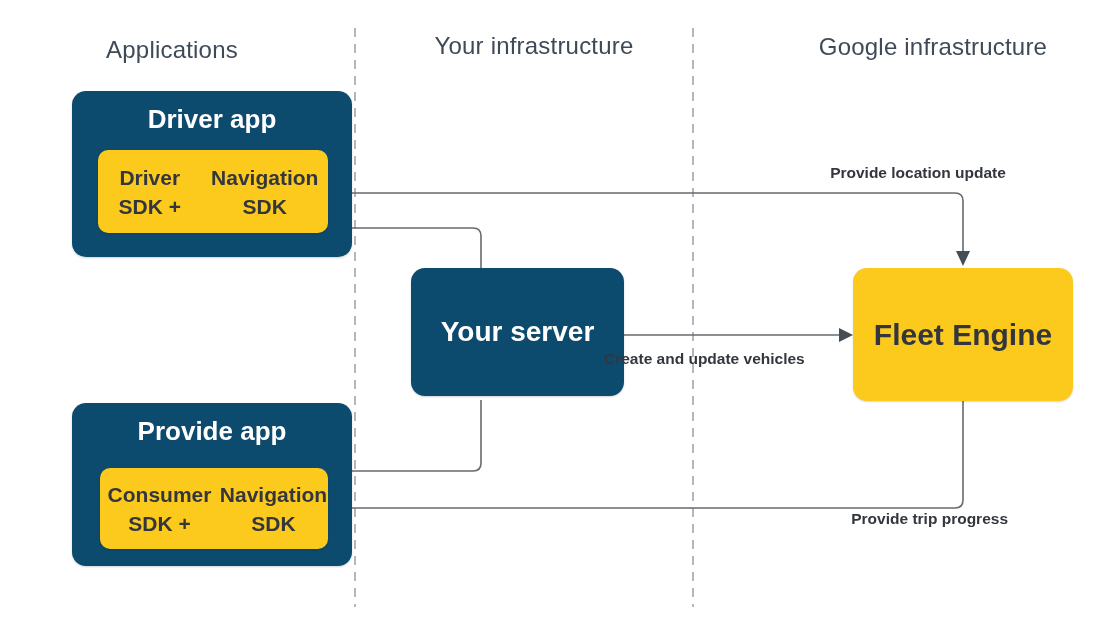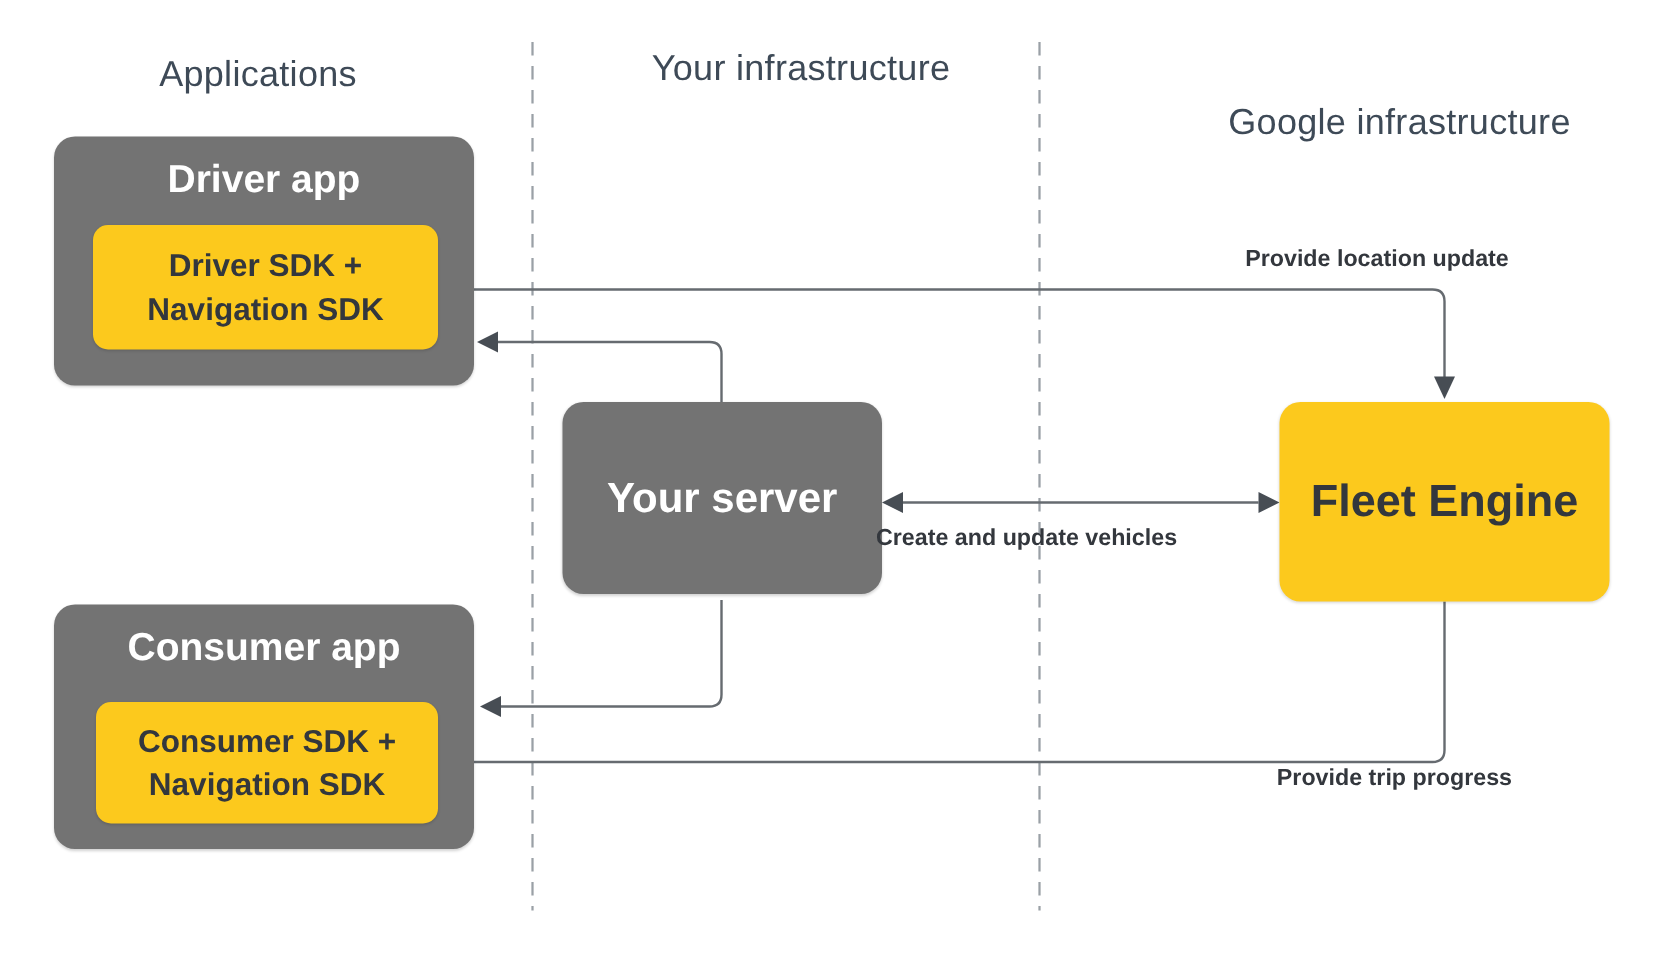--- a/index.html
+++ b/index.html
@@ -5,48 +5,48 @@
   * { margin:0; padding:0; box-sizing:border-box; }
   html,body { background:#ffffff; }
   body { font-family:"Liberation Sans","DejaVu Sans",sans-serif; }
   .canvas { position:relative; width:1103px; height:635px; background:#ffffff; overflow:hidden; }
   .connectors { position:absolute; left:0; top:0; width:1103px; height:635px; }
 
   .col-header { position:absolute; text-align:center; font-size:24px; font-weight:400;
                 color:#3e4a57; letter-spacing:.2px; }
   .hdr-apps   { left:52px;  top:36px; width:240px; }
   .hdr-yours  { left:414px; top:32px; width:240px; }
-  .hdr-google { left:793px; top:33px; width:280px;margin-top:35px; }
+  .hdr-google { left:793px; top:33px; width:280px; }
 
-  .node-blue { position:absolute; background:#737373; border-radius:14px;
-               box-shadow:0 1px 2px rgba(0,0,0,.18); }
+  .node-blue { position:absolute; background:#0c4a6e; border-radius:14px;
+               box-shadow:0 1px 2px rgba(0,0,0,.18);margin-left:36px; }
   .node-title { display:block; text-align:center; color:#ffffff; font-weight:700;
                 font-size:26px; margin-top:13px; }
   .sdk-box { position:absolute; background:#fcc91d; border-radius:10px;
-             display:flex; flex-direction:column; align-items:center; justify-content:center;
+             display:flex; flex-direction:row; align-items:center; justify-content:center;
              color:#33373d; font-weight:700; font-size:21px; line-height:29px; text-align:center;
              box-shadow:0 1px 2px rgba(0,0,0,.15); }
 
   .driver-app   { left:36px; top:91px;  width:280px; height:166px; }
   .driver-sdk   { left:26px; top:59px;  width:230px; height:83px; }
   .consumer-app { left:36px; top:403px; width:280px; height:163px; }
   .consumer-sdk { left:28px; top:65px;  width:228px; height:81px; }
 
   .your-server  { left:375px; top:268px; width:213px; height:128px;
                   display:flex; align-items:center; justify-content:center; }
   .your-server .big { color:#ffffff; font-weight:700; font-size:28px; }
 
   .fleet-engine { position:absolute; left:853px; top:268px; width:220px; height:133px;
                   background:#fcc91d; border-radius:14px; display:flex; align-items:center;
                   justify-content:center; box-shadow:0 1px 2px rgba(0,0,0,.15); }
   .fleet-engine .big { color:#33373d; font-weight:700; font-size:30px; }
 
   .edge-label { position:absolute; font-weight:700; font-size:15.5px; color:#33373d; }
   .lbl-location { left:810px; top:164px; width:216px; text-align:center; }
-  .lbl-vehicles { left:584px; top:347px; text-align:left; line-height:23px; }
+  .lbl-vehicles { left:604px; top:347px; text-align:left; line-height:23px; }
   .lbl-progress { left:818px; top:510px; width:190px; text-align:right; }
 </style>
 </head>
 <body>
 
 <div class="canvas">
 
   <svg class="connectors" viewBox="0 0 1103 635" xmlns="http://www.w3.org/2000/svg">
 
     <path d="M355 28 V607" fill="none" stroke="#9aa0a6" stroke-width="1.5" stroke-dasharray="9 7"></path>
@@ -83,21 +83,21 @@
 
   <div class="node-blue your-server">
     <span class="big">Your server</span>
   </div>
 
   <div class="fleet-engine">
     <span class="big">Fleet Engine</span>
   </div>
 
   <div class="node-blue consumer-app">
-    <span class="node-title">Consumer app</span>
+    <span class="node-title">Provide app</span>
     <div class="sdk-box consumer-sdk">
       <span>Consumer SDK +</span>
       <span>Navigation SDK</span>
     </div>
   </div>
 
   <div class="edge-label lbl-location">Provide location update</div>
   <div class="edge-label lbl-vehicles">
     <div>Create and update vehicles</div>
   </div>

